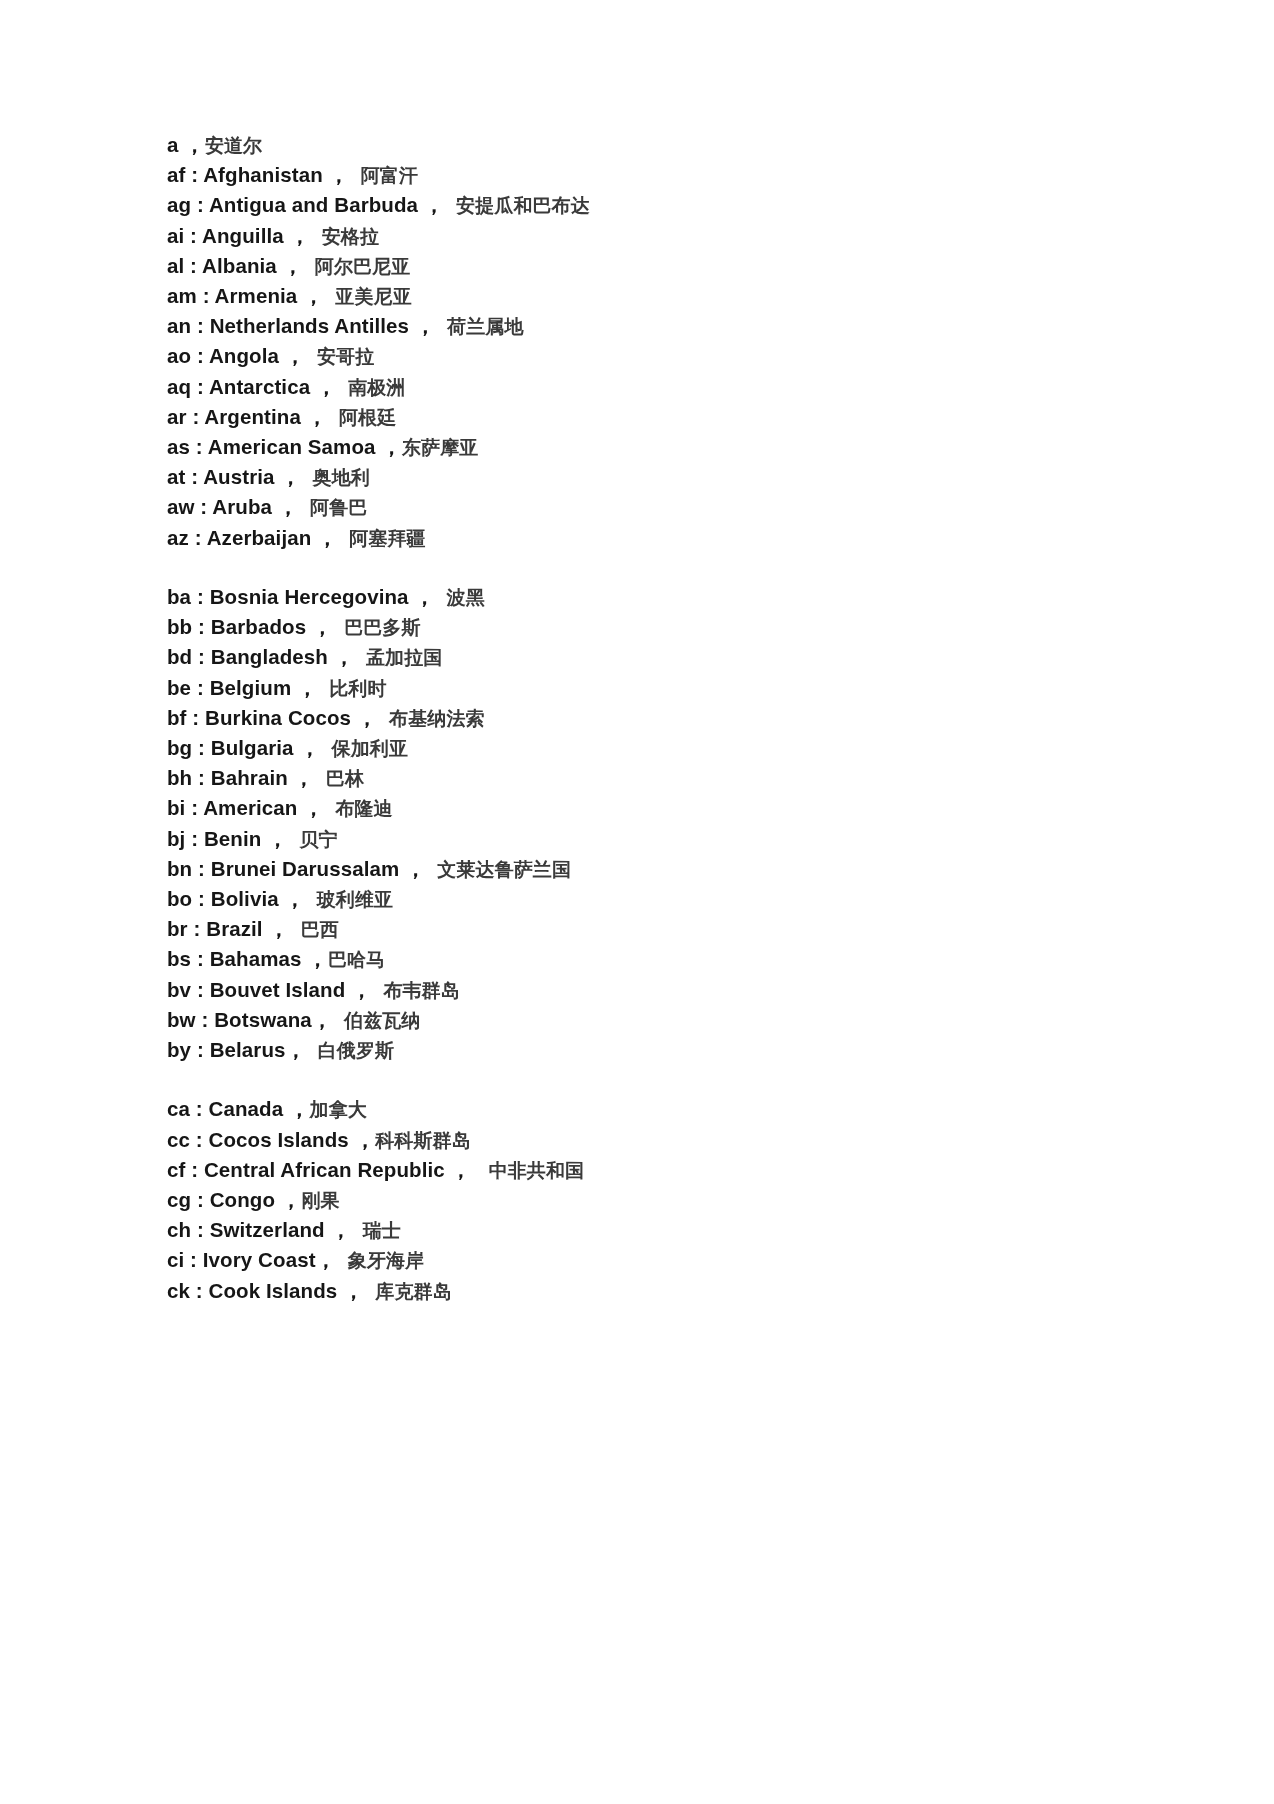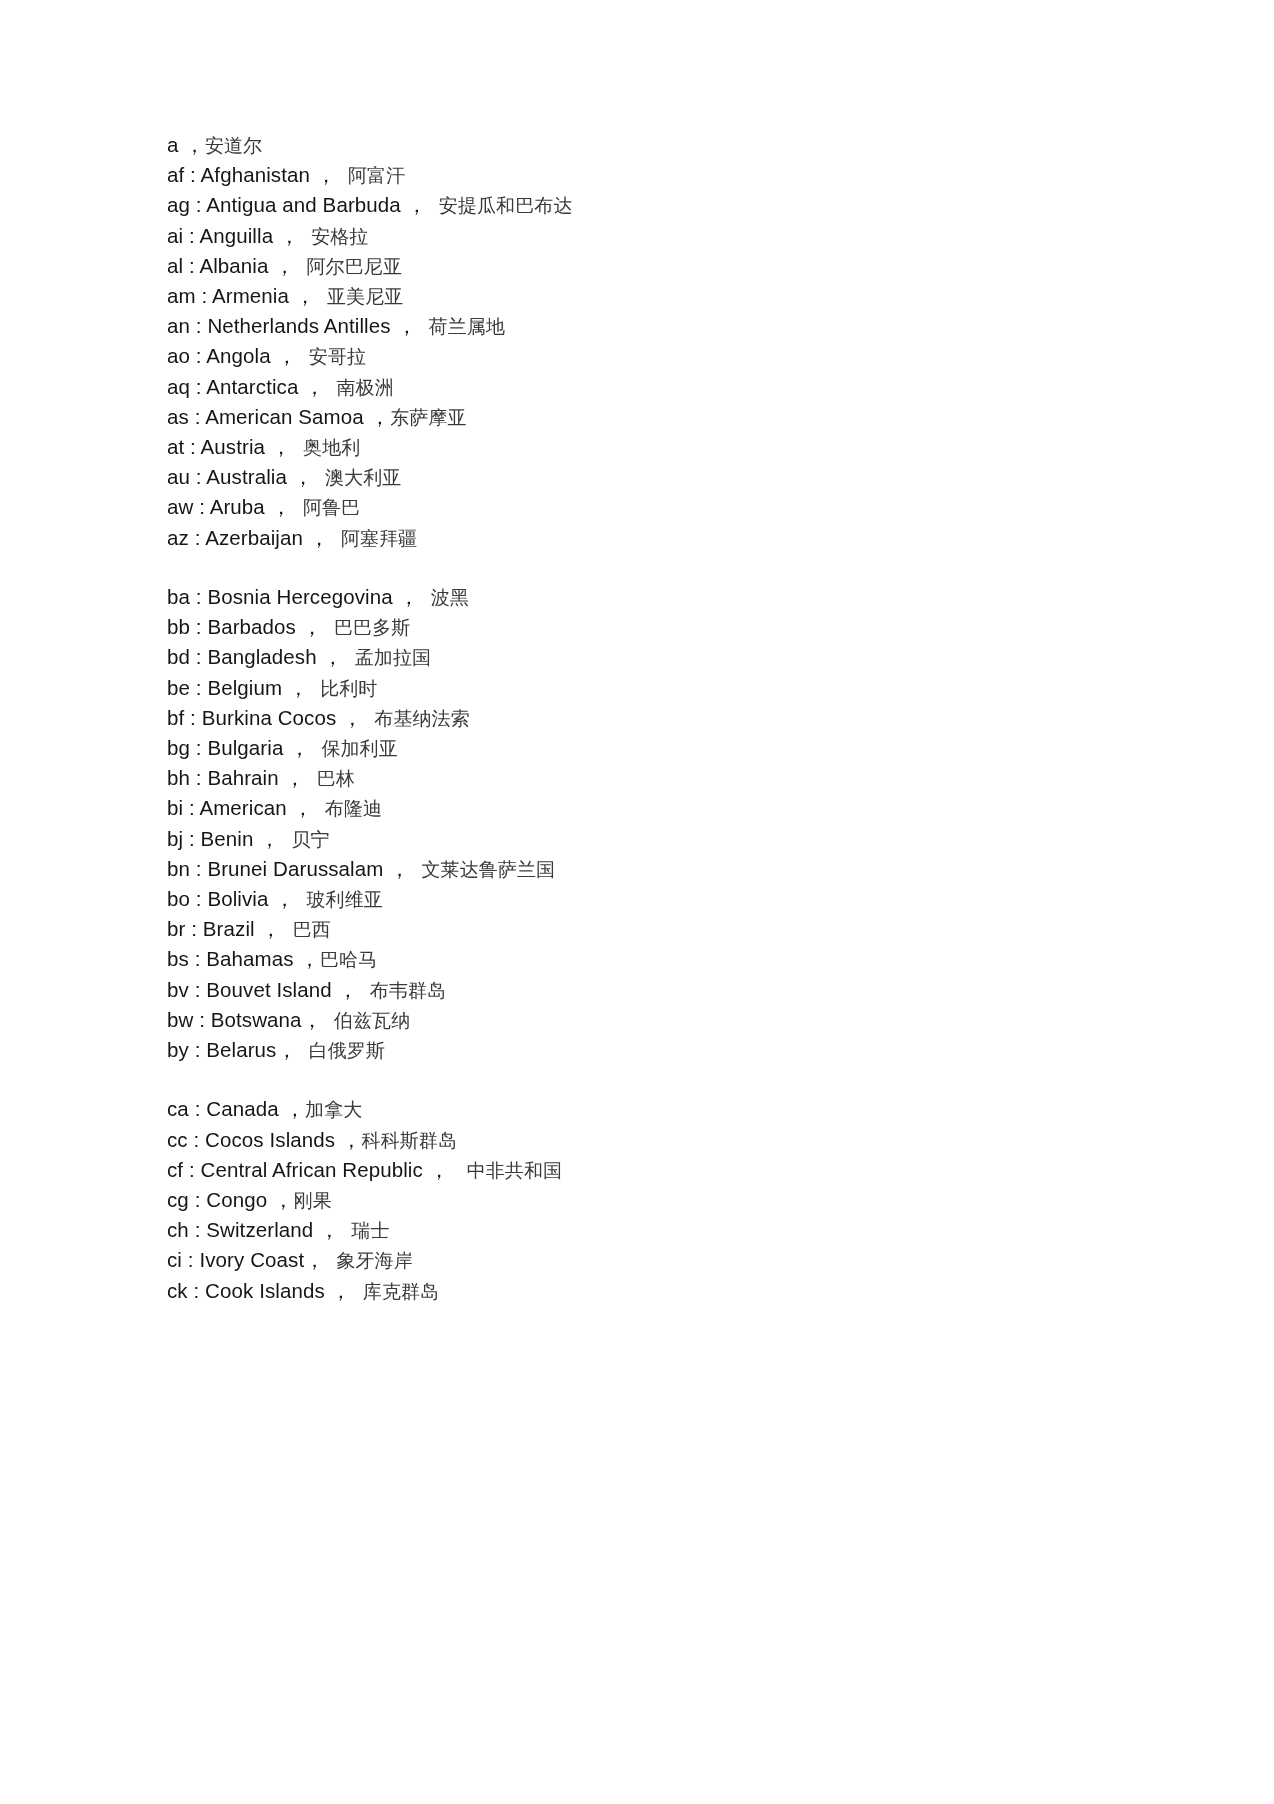--- a/index.html
+++ b/index.html
@@ -17,20 +17,21 @@
   .page {
     position: relative;
     width: 1274px;
     height: 1804px;
     background: #ffffff;
     box-sizing: border-box;
     padding: 130px 0 0 167px;
   }
   .doc-body {
     width: 950px;
+    font-weight: bold;
   }
   .entry-line {
     font-size: 20.5px;
     line-height: 29.2px;
     white-space: pre;
     color: #161616;
     letter-spacing: 0.1px;
   }
   .entry-line .cn {
     font-family: "DejaVu Sans", "Liberation Sans", sans-serif;
@@ -49,23 +50,23 @@
       <div>
         <div class="entry-line"><span>a</span><span> ，</span><span class="cn">安道尔</span></div>
         <div class="entry-line"><span>af</span><span> : </span><span>Afghanistan</span><span> ，  </span><span class="cn">阿富汗</span></div>
         <div class="entry-line"><span>ag</span><span> : </span><span>Antigua and Barbuda</span><span> ，  </span><span class="cn">安提瓜和巴布达</span></div>
         <div class="entry-line"><span>ai</span><span> : </span><span>Anguilla</span><span> ，  </span><span class="cn">安格拉</span></div>
         <div class="entry-line"><span>al</span><span> : </span><span>Albania</span><span> ，  </span><span class="cn">阿尔巴尼亚</span></div>
         <div class="entry-line"><span>am</span><span> : </span><span>Armenia</span><span> ，  </span><span class="cn">亚美尼亚</span></div>
         <div class="entry-line"><span>an</span><span> : </span><span>Netherlands Antilles</span><span> ，  </span><span class="cn">荷兰属地</span></div>
         <div class="entry-line"><span>ao</span><span> : </span><span>Angola</span><span> ，  </span><span class="cn">安哥拉</span></div>
         <div class="entry-line"><span>aq</span><span> : </span><span>Antarctica</span><span> ，  </span><span class="cn">南极洲</span></div>
+        <div class="entry-line"><span>ar</span><span> : </span><span>Argentina</span><span> ，  </span><span class="cn">阿根廷</span></div>
         <div class="entry-line"><span>as</span><span> : </span><span>American Samoa</span><span> ，</span><span class="cn">东萨摩亚</span></div>
         <div class="entry-line"><span>at</span><span> : </span><span>Austria</span><span> ，  </span><span class="cn">奥地利</span></div>
-        <div class="entry-line"><span>au</span><span> : </span><span>Australia</span><span> ，  </span><span class="cn">澳大利亚</span></div>
         <div class="entry-line"><span>aw</span><span> : </span><span>Aruba</span><span> ，  </span><span class="cn">阿鲁巴</span></div>
         <div class="entry-line"><span>az</span><span> : </span><span>Azerbaijan</span><span> ，  </span><span class="cn">阿塞拜疆</span></div>
       </div>
       <div class="group-gap"></div>
       <div>
         <div class="entry-line"><span>ba</span><span> : </span><span>Bosnia Hercegovina</span><span> ，  </span><span class="cn">波黑</span></div>
         <div class="entry-line"><span>bb</span><span> : </span><span>Barbados</span><span> ，  </span><span class="cn">巴巴多斯</span></div>
         <div class="entry-line"><span>bd</span><span> : </span><span>Bangladesh</span><span> ，  </span><span class="cn">孟加拉国</span></div>
         <div class="entry-line"><span>be</span><span> : </span><span>Belgium</span><span> ，  </span><span class="cn">比利时</span></div>
         <div class="entry-line"><span>bf</span><span> : </span><span>Burkina Cocos</span><span> ，  </span><span class="cn">布基纳法索</span></div>

